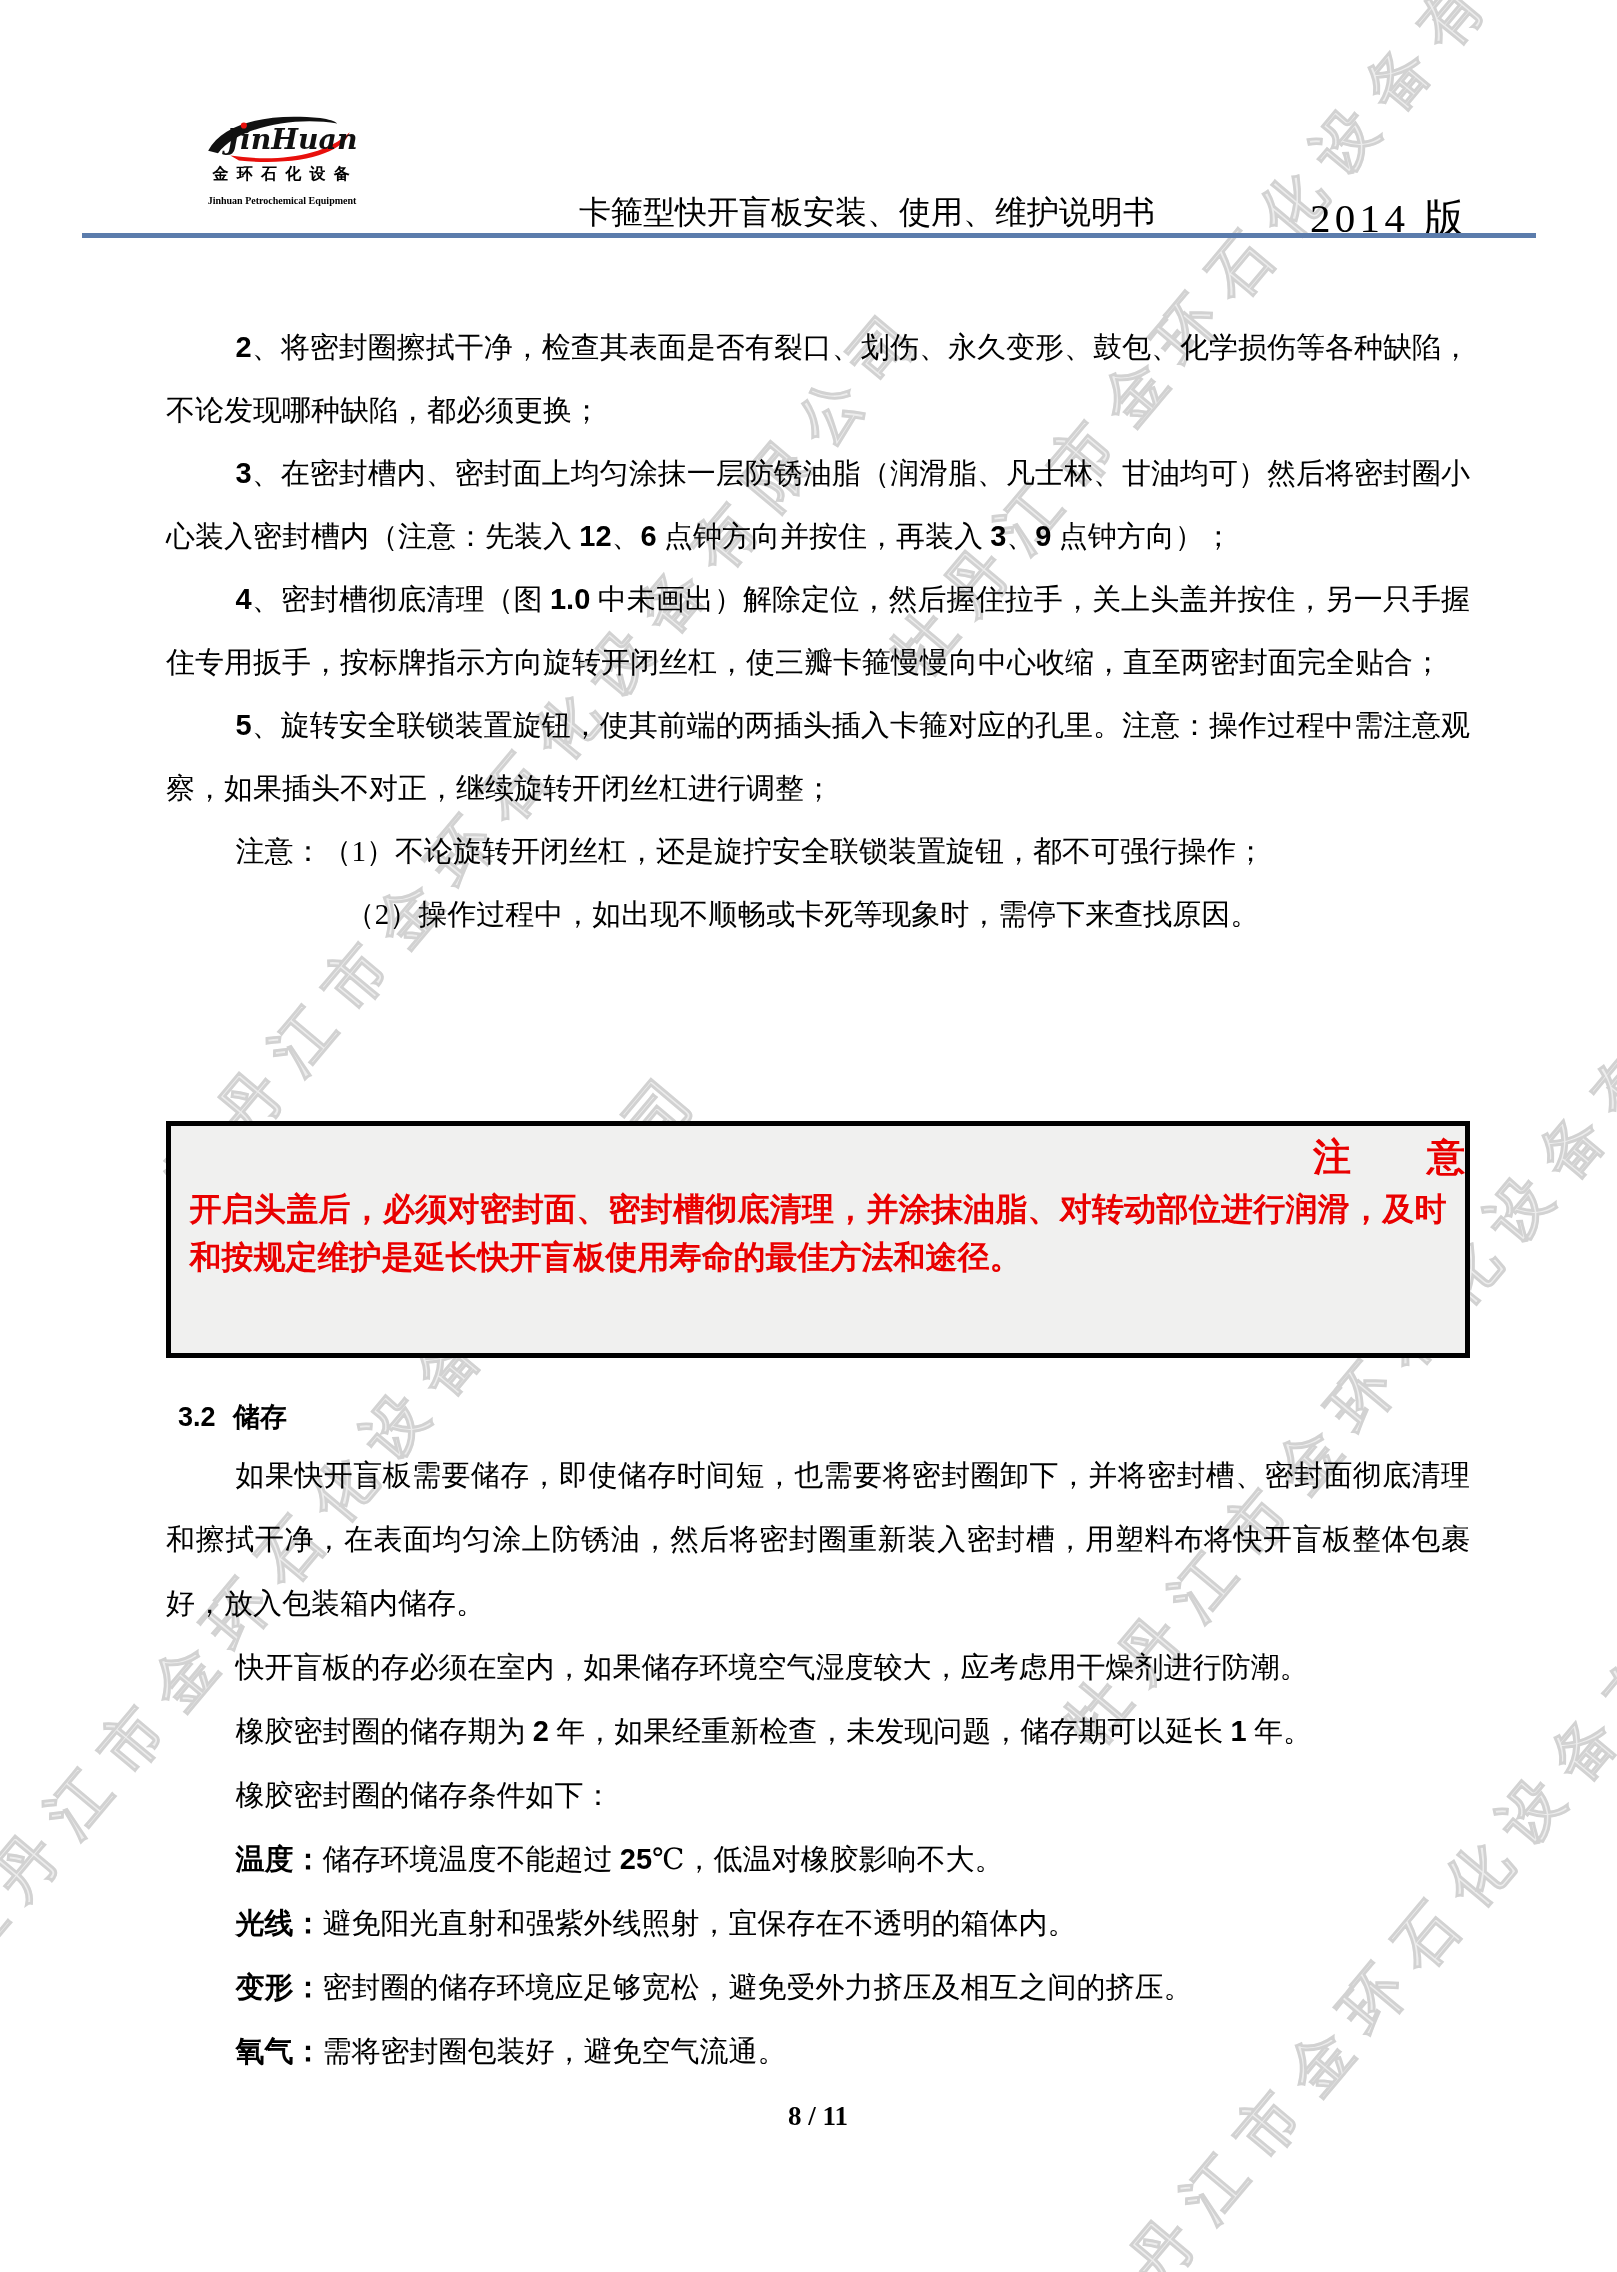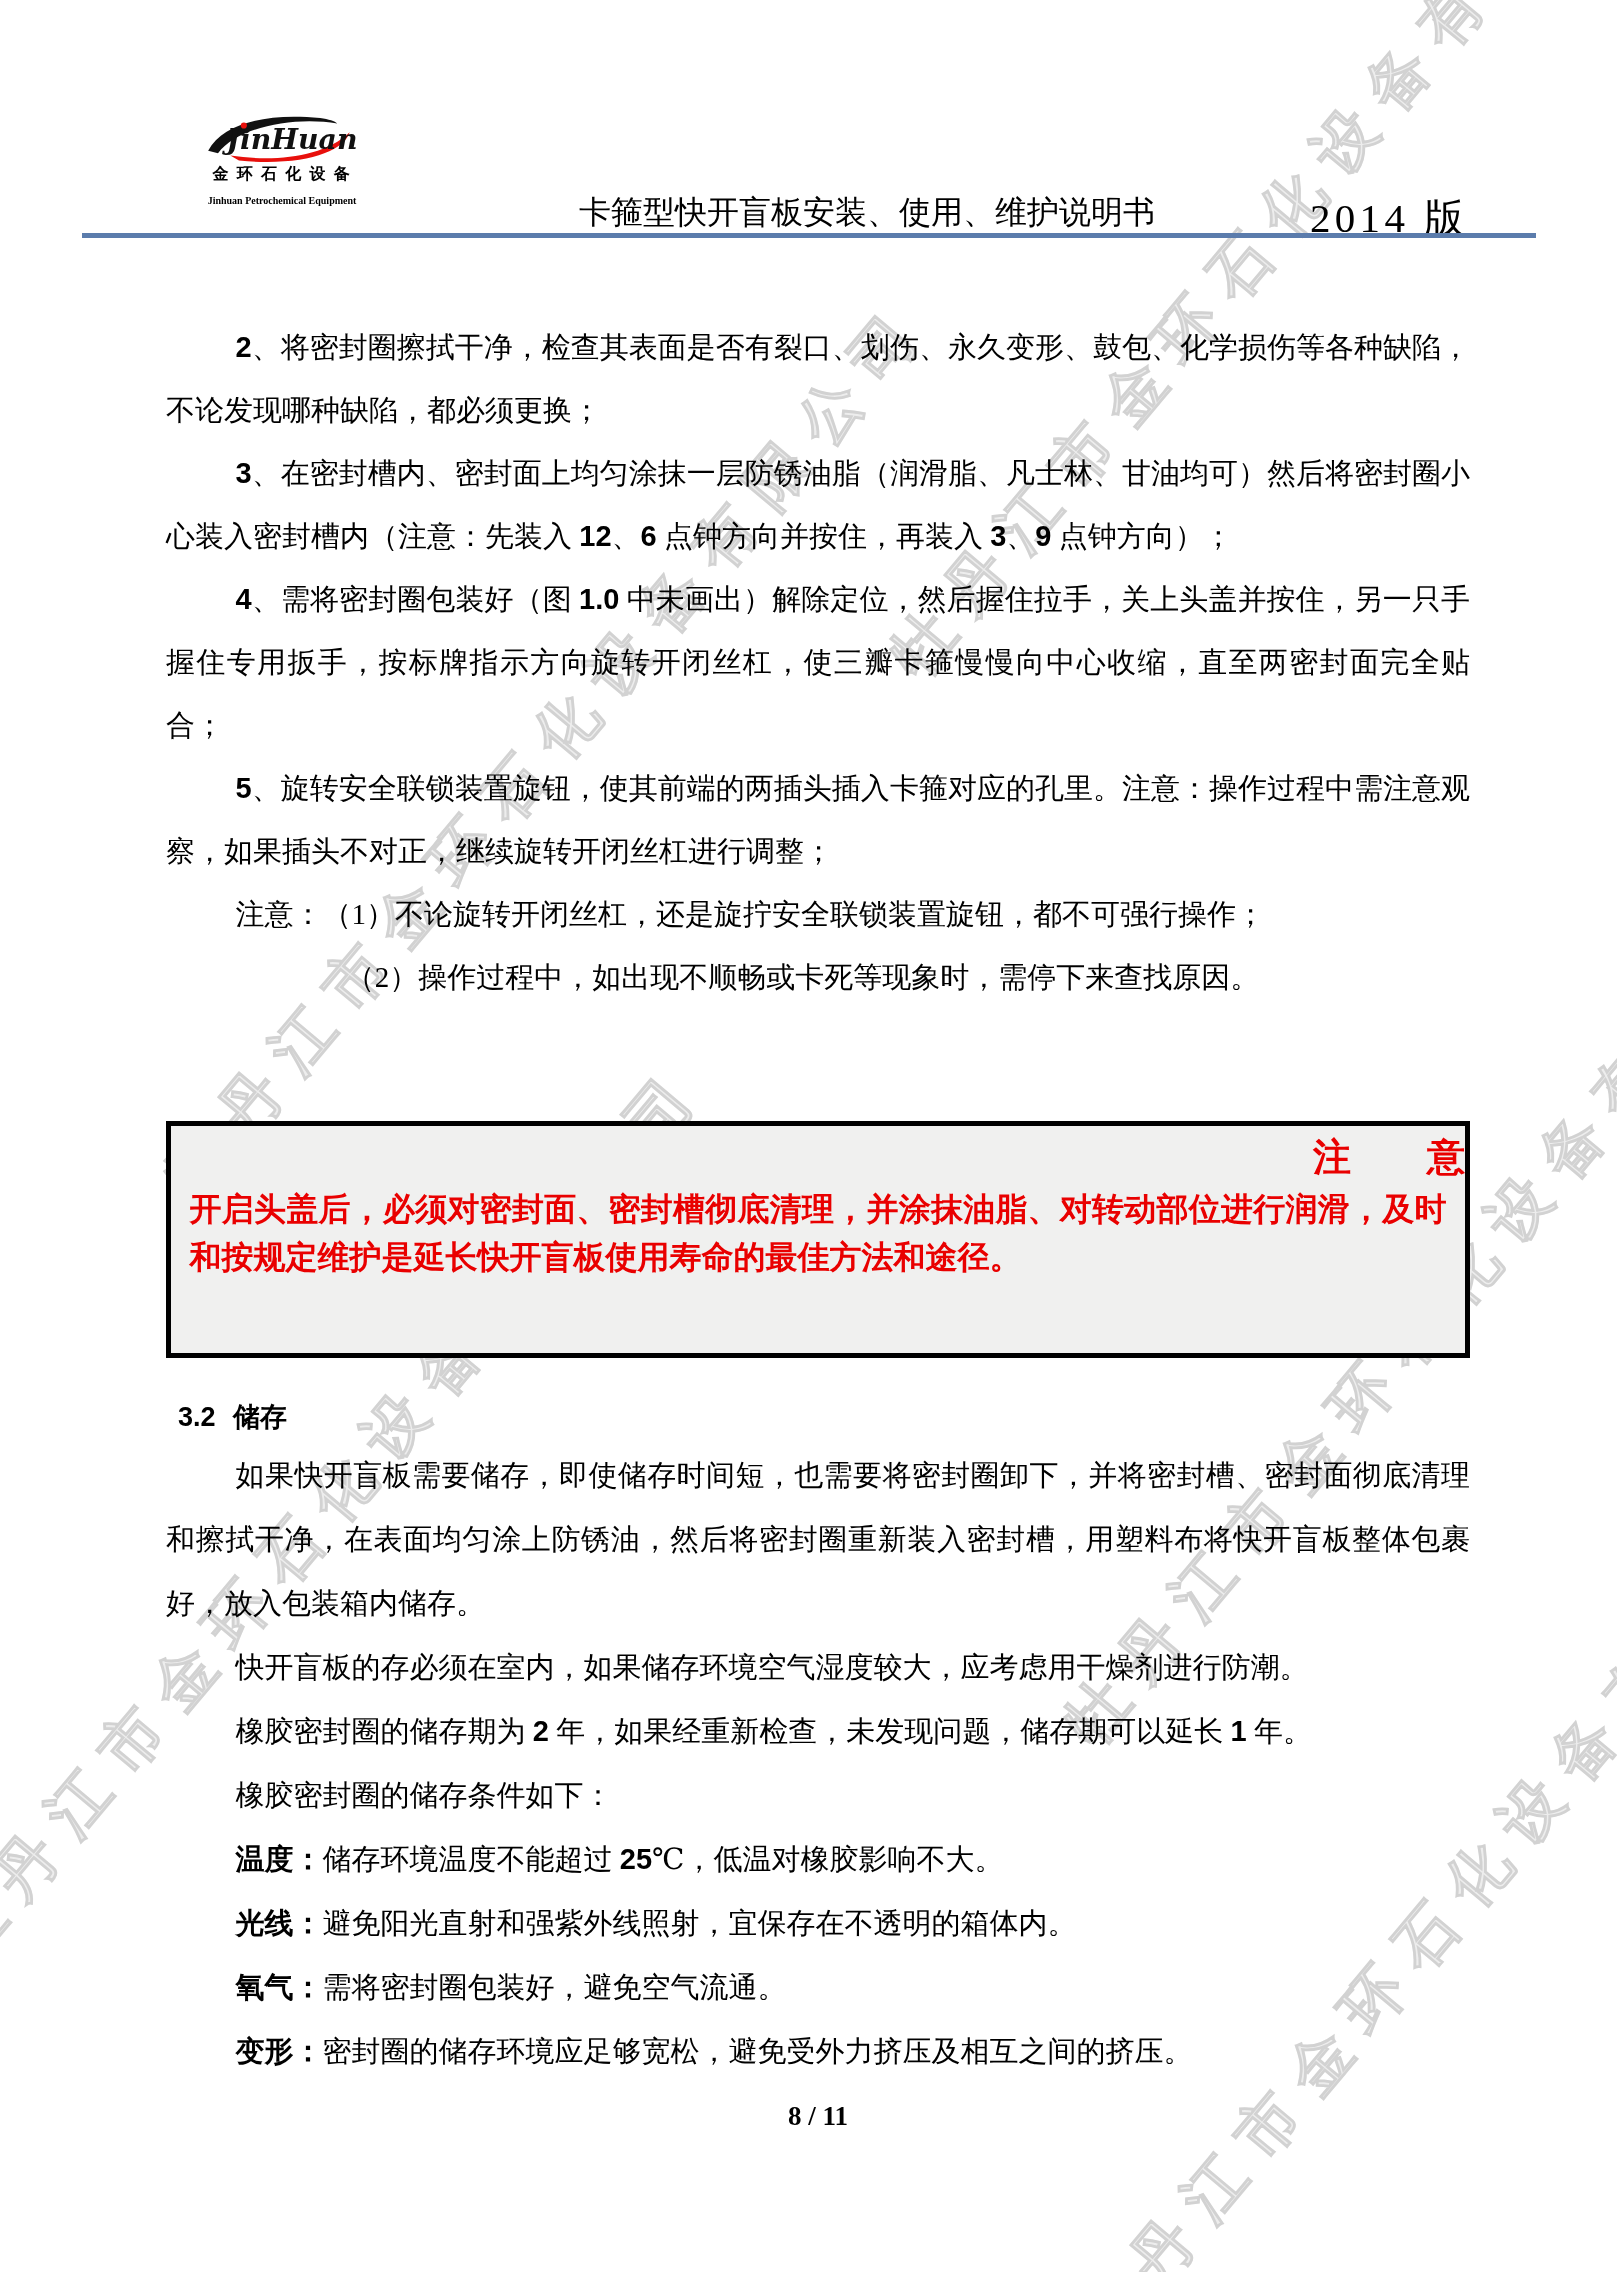--- a/index.html
+++ b/index.html
@@ -92,21 +92,21 @@
   <div class="logo-cn">金 环 石 化 设 备</div>
   <div class="logo-en">Jinhuan Petrochemical Equipment</div>
 </div>
 <div class="doc-title">卡箍型快开盲板安装、使用、维护说明书</div>
 <div class="edition">2014 版</div>
 <div class="rule"></div>
 
 <div class="flow" id="main-flow">
   <p><span class="seg-b">2</span><span>、将密封圈擦拭干净，检查其表面是否有裂口、划伤、永久变形、鼓包、化学损伤等各种缺陷，不论发现哪种缺陷，都必须更换；</span></p>
   <p><span class="seg-b">3</span><span>、在密封槽内、密封面上均匀涂抹一层防锈油脂（润滑脂、凡士林、甘油均可）然后将密封圈小心装入密封槽内（注意：先装入 </span><span class="seg-b">12</span><span>、</span><span class="seg-b">6</span><span> 点钟方向并按住，再装入 </span><span class="seg-b">3</span><span>、</span><span class="seg-b">9</span><span> 点钟方向）；</span></p>
-  <p><span class="seg-b">4</span><span>、需将密封圈包装好（图 </span><span class="seg-b">1.0</span><span> 中未画出）解除定位，然后握住拉手，关上头盖并按住，另一只手握住专用扳手，按标牌指示方向旋转开闭丝杠，使三瓣卡箍慢慢向中心收缩，直至两密封面完全贴合；</span></p>
+  <p><span class="seg-b">4</span><span>、密封槽彻底清理（图 </span><span class="seg-b">1.0</span><span> 中未画出）解除定位，然后握住拉手，关上头盖并按住，另一只手握住专用扳手，按标牌指示方向旋转开闭丝杠，使三瓣卡箍慢慢向中心收缩，直至两密封面完全贴合；</span></p>
   <p><span class="seg-b">5</span><span>、旋转安全联锁装置旋钮，使其前端的两插头插入卡箍对应的孔里。注意：操作过程中需注意观察，如果插头不对正，继续旋转开闭丝杠进行调整；</span></p>
   <p><span>注意：（1）不论旋转开闭丝杠，还是旋拧安全联锁装置旋钮，都不可强行操作；</span></p>
   <p class="deep"><span>（2）操作过程中，如出现不顺畅或卡死等现象时，需停下来查找原因。</span></p>
 </div>
 
 <div class="notice">
   <div class="notice-title">注　　意</div>
   <div class="notice-text">开启头盖后，必须对密封面、密封槽彻底清理，并涂抹油脂、对转动部位进行润滑，及时和按规定维护是延长快开盲板使用寿命的最佳方法和途径。</div>
 </div>
 
@@ -114,18 +114,18 @@
   <span class="sec-num">3.2</span><span>储存</span>
 </div>
 
 <div class="flow" id="storage-flow">
   <p><span>如果快开盲板需要储存，即使储存时间短，也需要将密封圈卸下，并将密封槽、密封面彻底清理和擦拭干净，在表面均匀涂上防锈油，然后将密封圈重新装入密封槽，用塑料布将快开盲板整体包裹好，放入包装箱内储存。</span></p>
   <p><span>快开盲板的存必须在室内，如果储存环境空气湿度较大，应考虑用干燥剂进行防潮。</span></p>
   <p><span>橡胶密封圈的储存期为 </span><span class="seg-b">2</span><span> 年，如果经重新检查，未发现问题，储存期可以延长 </span><span class="seg-b">1</span><span> 年。</span></p>
   <p><span>橡胶密封圈的储存条件如下：</span></p>
   <p><span class="seg-b">温度：</span><span>储存环境温度不能超过 </span><span class="seg-b">25</span><span>℃，低温对橡胶影响不大。</span></p>
   <p><span class="seg-b">光线：</span><span>避免阳光直射和强紫外线照射，宜保存在不透明的箱体内。</span></p>
+  <p><span class="seg-b">变形：</span><span>密封圈的储存环境应足够宽松，避免受外力挤压及相互之间的挤压。</span></p>
   <p><span class="seg-b">氧气：</span><span>需将密封圈包装好，避免空气流通。</span></p>
-  <p><span class="seg-b">变形：</span><span>密封圈的储存环境应足够宽松，避免受外力挤压及相互之间的挤压。</span></p>
 </div>
 
 <div class="footer">8 / 11</div>
 
 
 </body></html>

